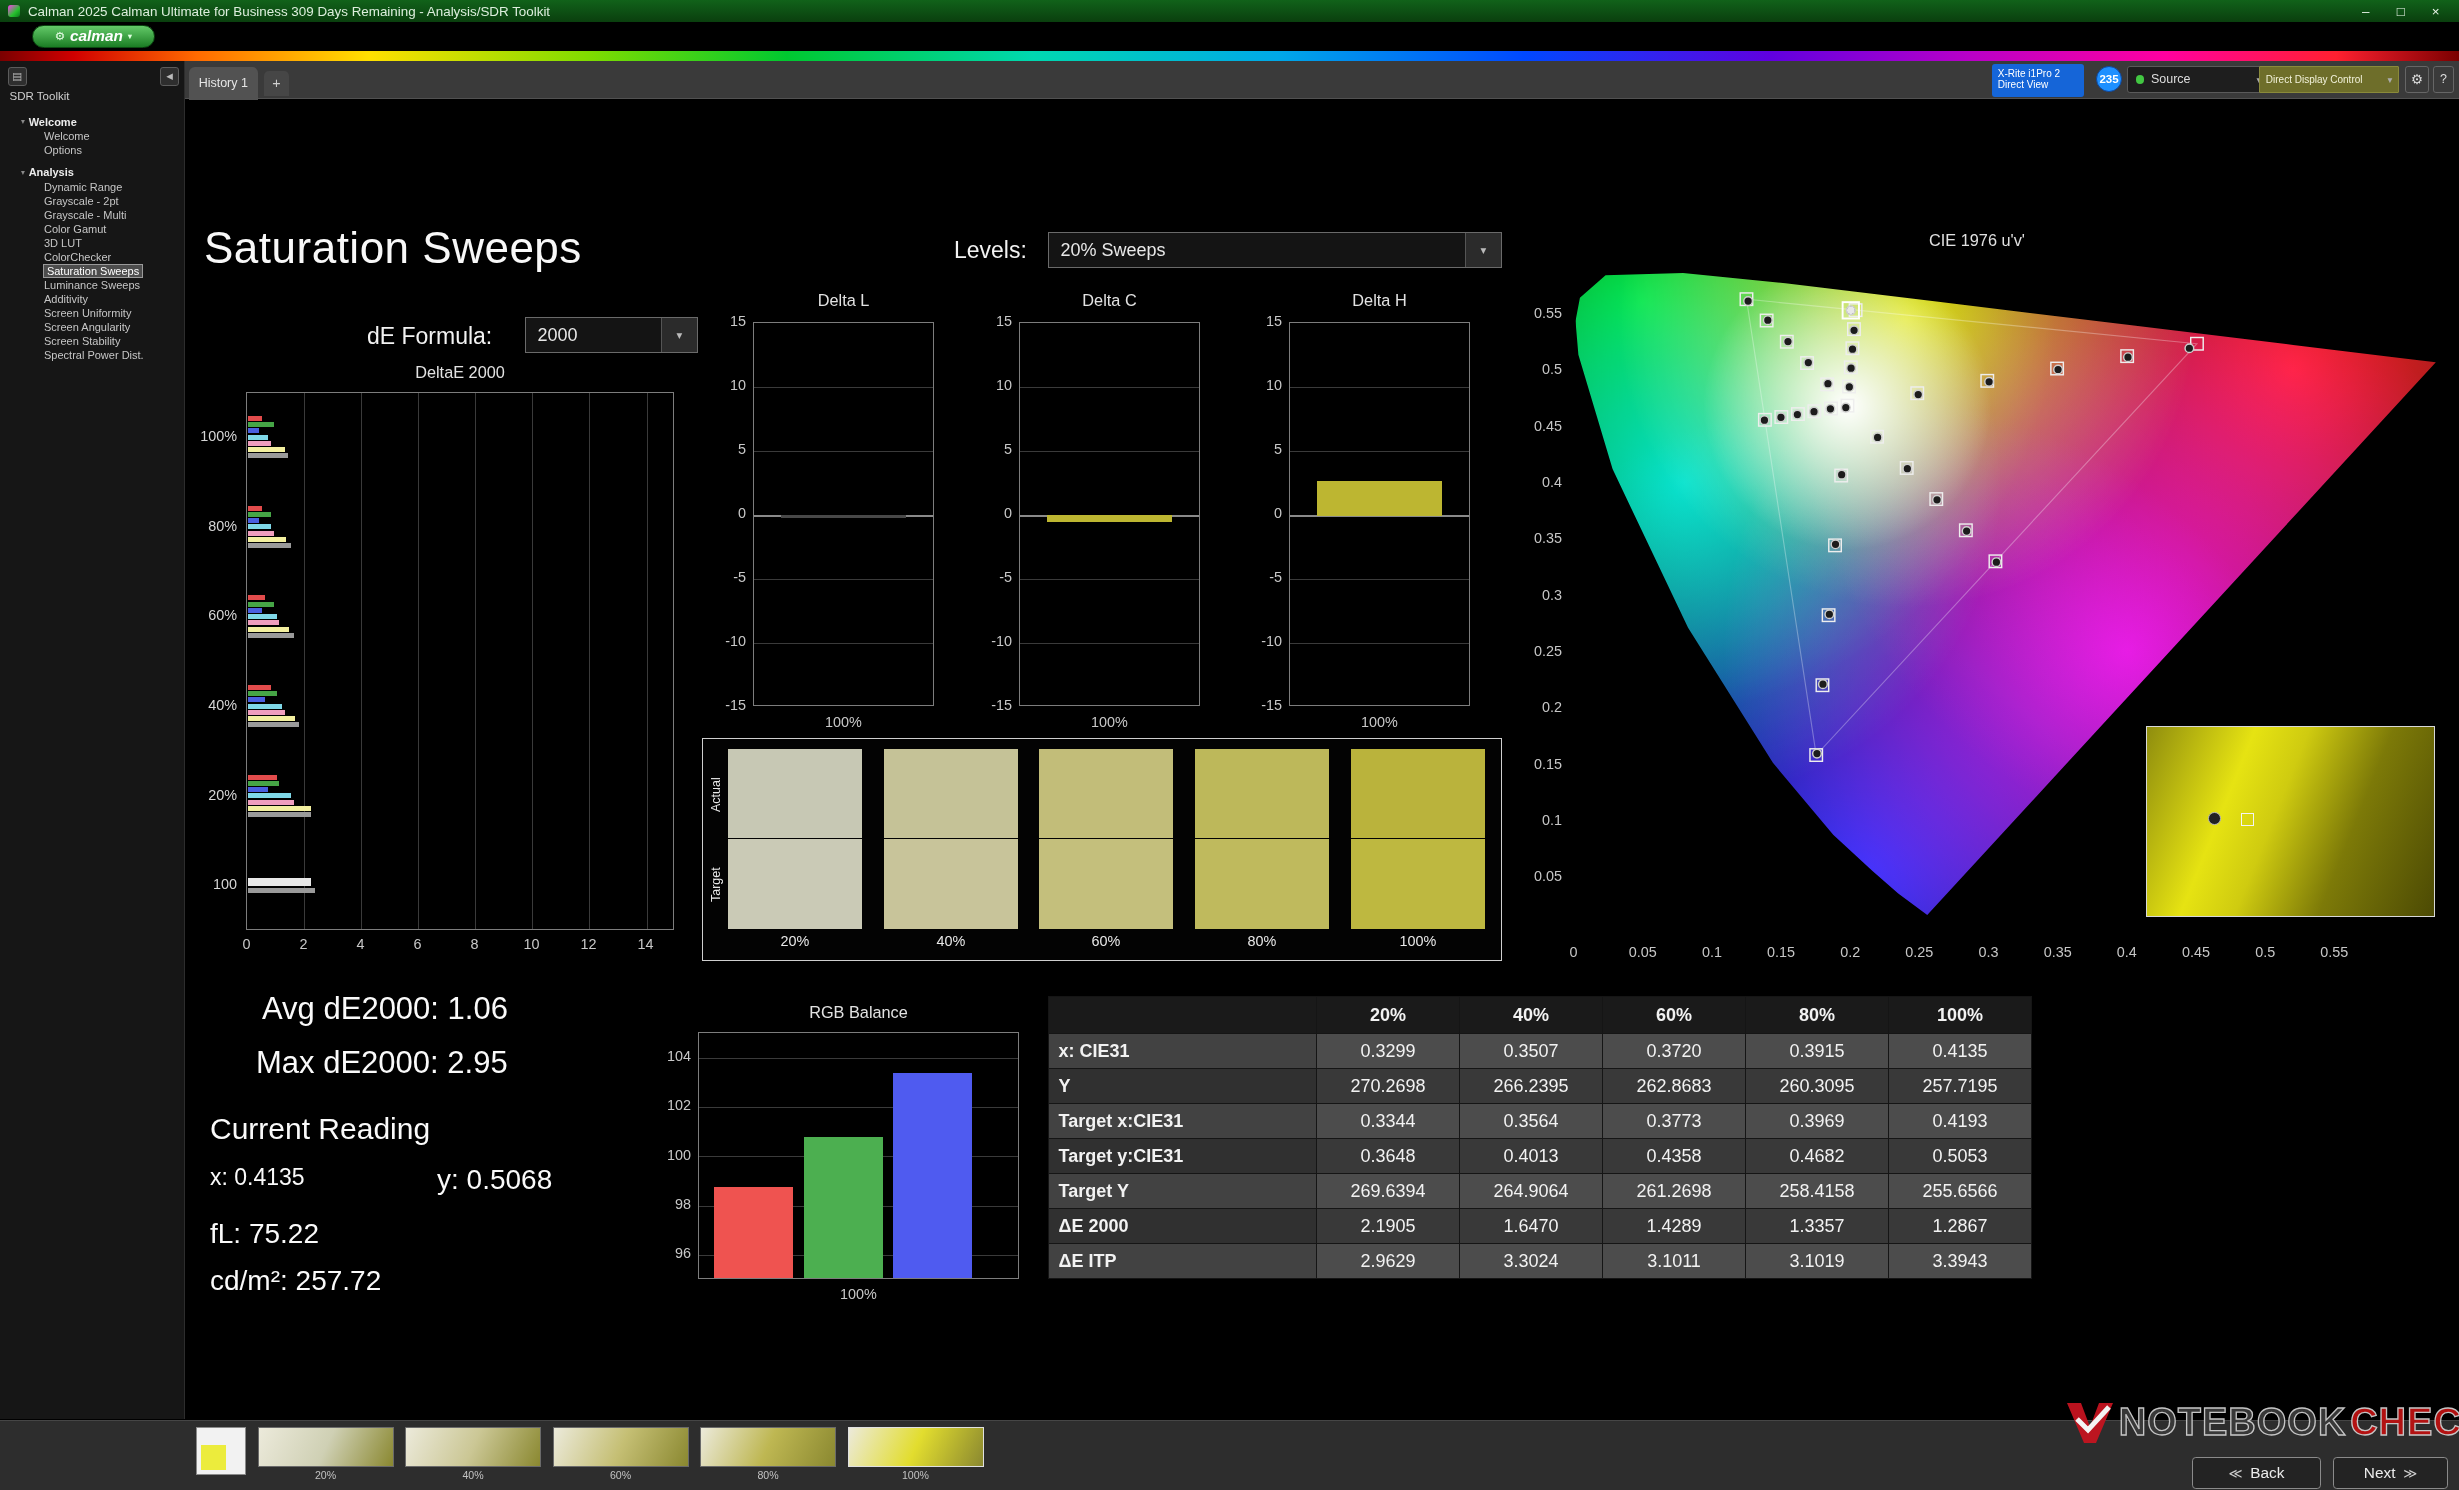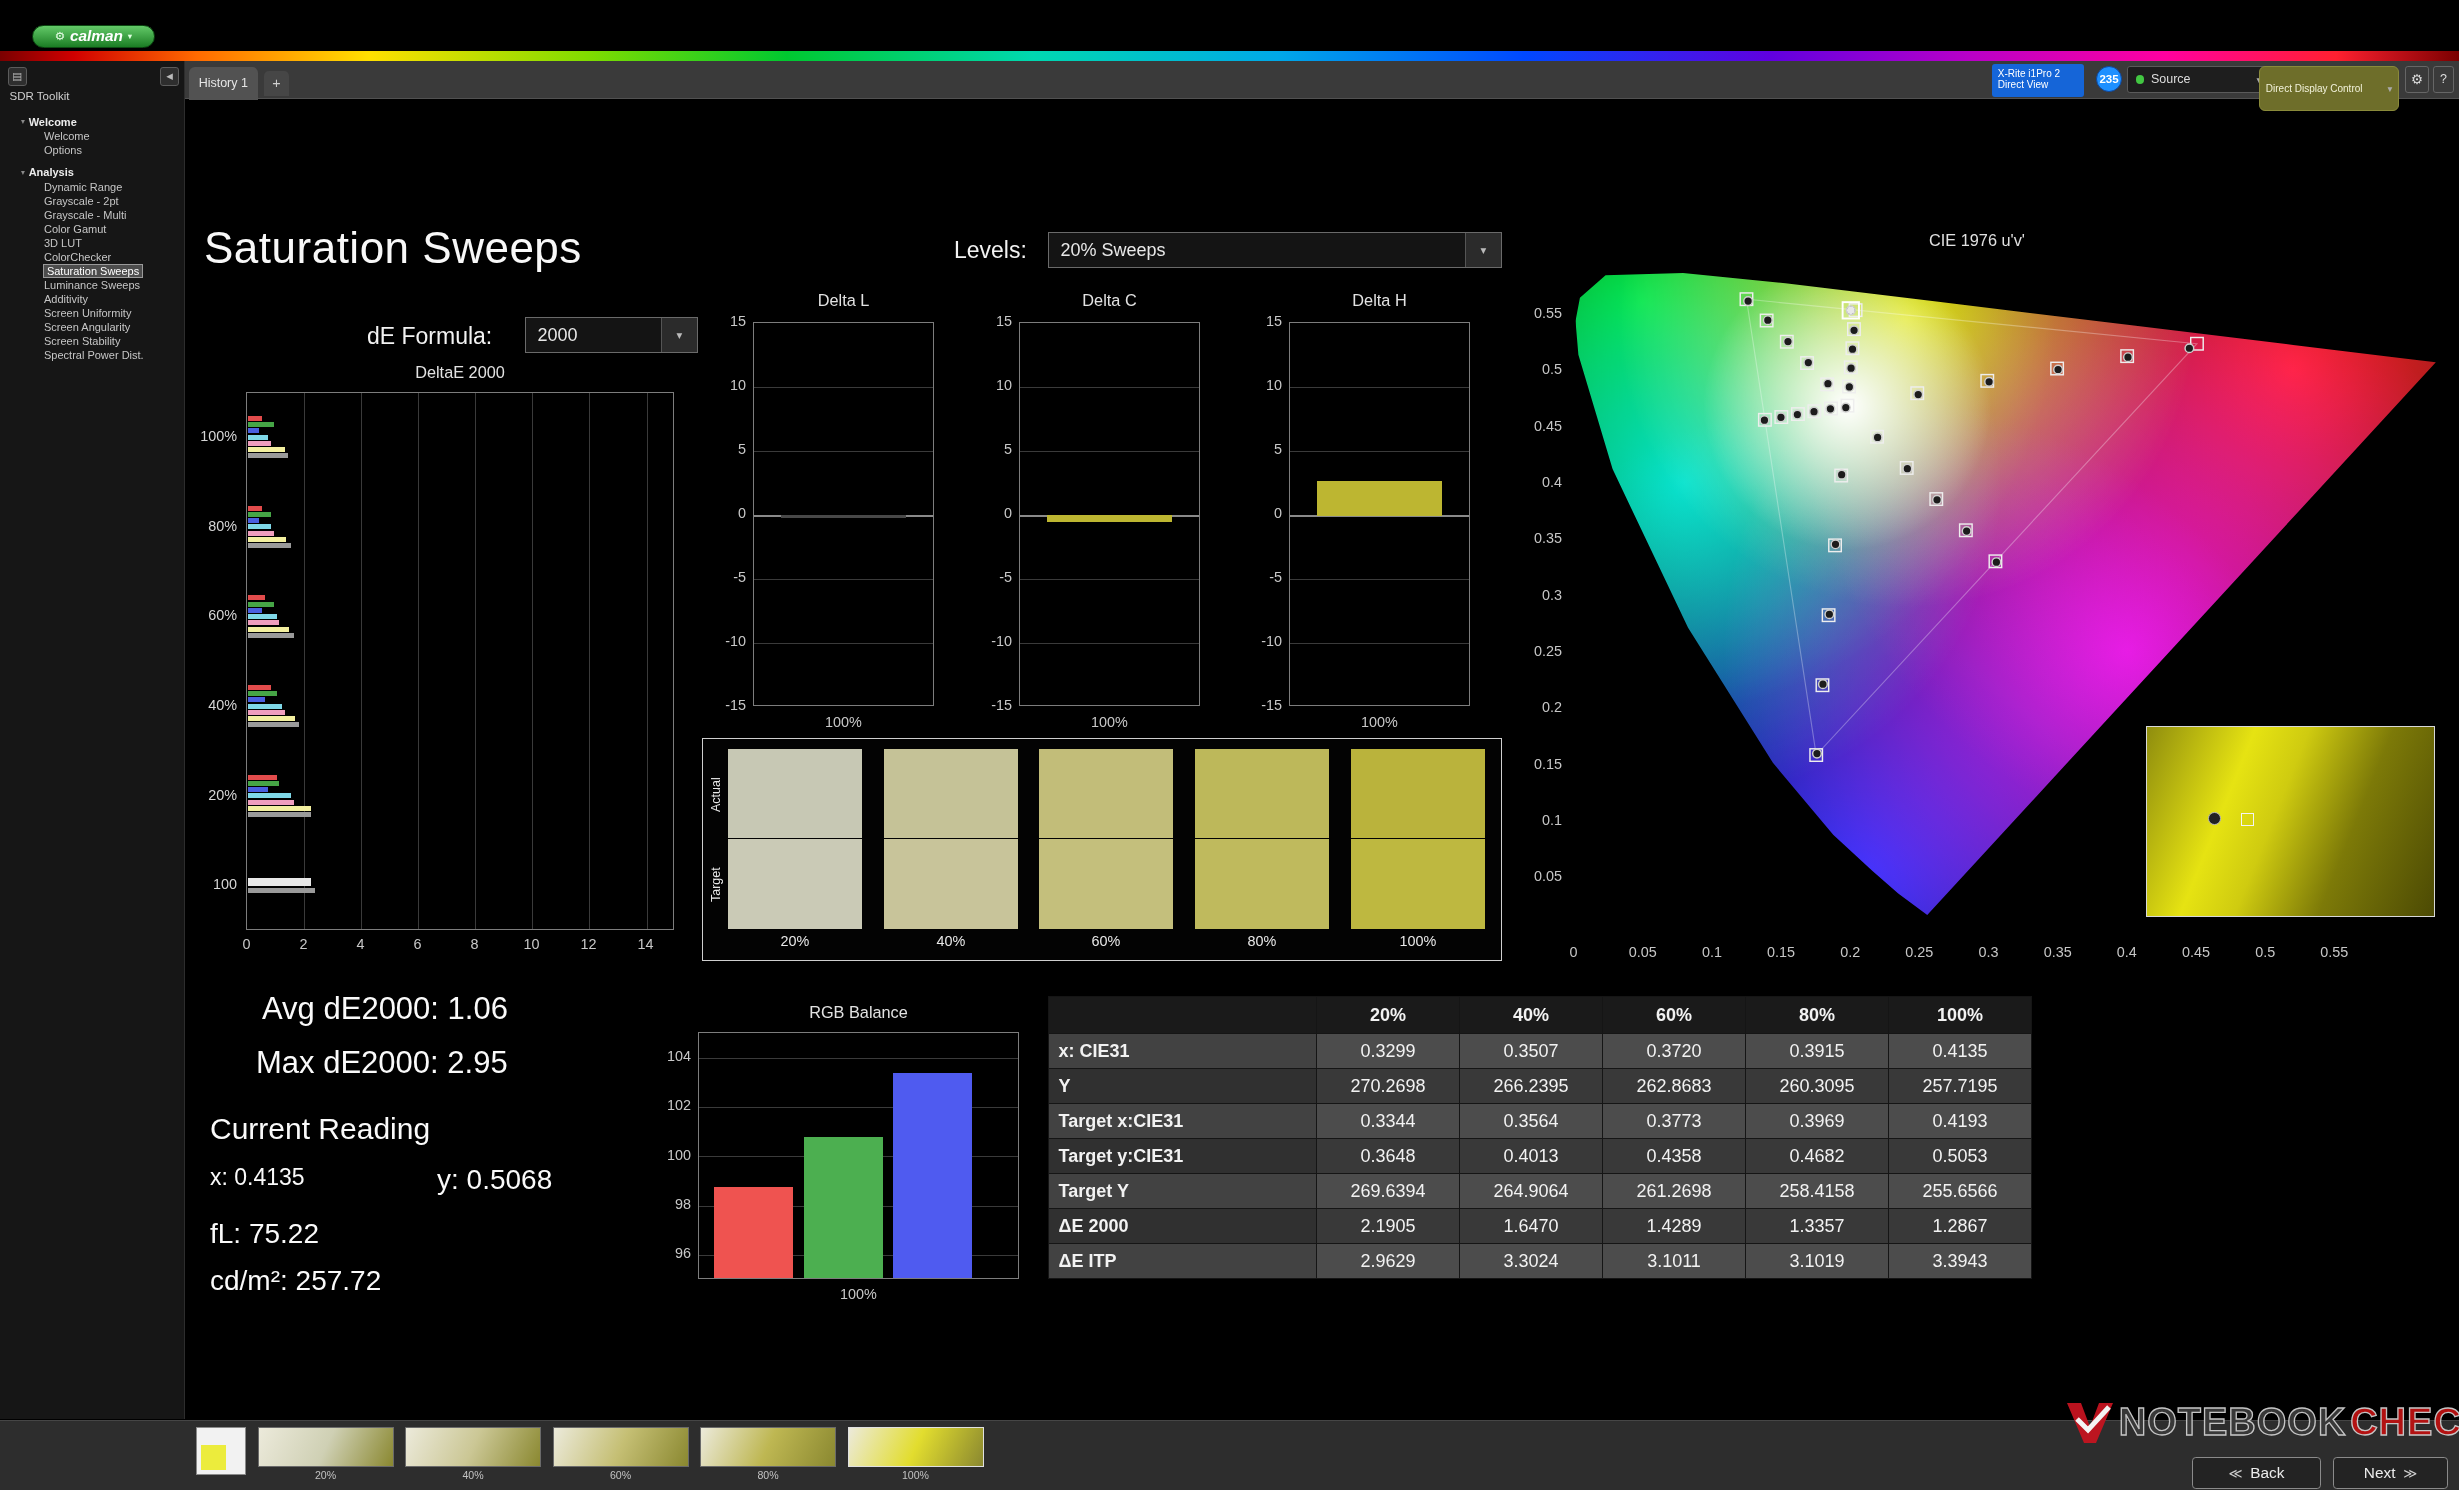--- a/index.html
+++ b/index.html
@@ -44,21 +44,21 @@
   #tab-add{position:absolute;left:79px;top:9.6px;width:25px;height:25px;background:#464646;border-radius:4.8px 4.8px 0 0;
     color:#cfcfcf;font-size:14.4px;display:flex;align-items:center;justify-content:center;}
   #meter-btn{position:absolute;left:1807px;top:2.9px;width:92px;height:33px;background:#1565d8;border-radius:2.9px;
     color:#fff;font-size:10px;line-height:11.5px;padding:3.8px 5.8px;box-sizing:border-box;}
   #badge{position:absolute;left:1911px;top:4.8px;width:26px;height:26px;border-radius:50%;background:#1e90ff;border:1px solid #0d47a1;
     color:#fff;font-size:11.5px;font-weight:bold;display:flex;align-items:center;justify-content:center;box-sizing:border-box;}
   #source-dd{position:absolute;left:1942px;top:4.8px;width:143px;height:27px;background:#1e1e1e;border:1px solid #5a5a5a;border-radius:2.9px;
     display:flex;align-items:center;gap:6.7px;padding:0 7.7px;box-sizing:border-box;font-size:12.5px;color:#ddd;}
   #source-dot{width:8.6px;height:8.6px;border-radius:50%;background:#42c742;flex:none;}
   #source-dd .caret,#ddc-dd .caret{margin-left:auto;font-size:9.6px;color:#aaa;}
-  #ddc-dd{position:absolute;left:2074px;top:4.8px;width:140px;height:45px;background:#6e6e2a;border:1px solid #8a8a3a;border-radius:6px;
+  #ddc-dd{position:absolute;left:2074px;top:4.8px;width:140px;height:27px;background:#6e6e2a;border:1px solid #8a8a3a;border-radius:1px;
     display:flex;align-items:center;gap:3.8px;padding:0 5.8px;box-sizing:border-box;font-size:10px;color:#f2f2da;}
   #gear-btn{position:absolute;left:2220px;top:4.8px;width:24px;height:27px;background:#3a3a3a;border:1px solid #666;border-radius:2.9px;
     color:#ddd;font-size:13.4px;display:flex;align-items:center;justify-content:center;box-sizing:border-box;}
   #help-btn{position:absolute;left:2248px;top:4.8px;width:21px;height:27px;background:#3a3a3a;border:1px solid #666;border-radius:2.9px;
     color:#ddd;font-size:12.5px;display:flex;align-items:center;justify-content:center;box-sizing:border-box;}
 
   
   #page-title{position:absolute;left:204px;top:223px;font-size:44px;font-weight:400;color:#f8f8f8;letter-spacing:0.5px;}
   #levels-label{position:absolute;left:954px;top:237px;font-size:23px;color:#f2f2f2;}
   #de-label{position:absolute;left:367px;top:323px;font-size:23px;color:#f2f2f2;}
@@ -108,20 +108,27 @@
 
   #watermark{position:absolute;left:2065px;top:1397px;display:flex;align-items:center;gap:3.8px;z-index:6;opacity:0.95;}
   #wm1{font-size:38px;font-weight:bold;color:#3a3a3a;-webkit-text-stroke:1.3px #cfcfcf;letter-spacing:1px;}
   #wm2{font-size:38px;font-weight:bold;color:#bb1111;-webkit-text-stroke:1.3px #cfcfcf;letter-spacing:1px;}
 </style>
 </head>
 <body>
 
 <div id="screen">
 
+  <div id="titlebar">
+    <span id="appicon"></span>
+    <span id="titletext">Calman 2025 Calman Ultimate for Business 309 Days Remaining - Analysis/SDR Toolkit</span>
+    <span class="winbtn">–</span>
+    <span class="winbtn">□</span>
+    <span class="winbtn">×</span>
+  </div>
 
   <div id="menubar">
     <div id="calman-logo">
       <span class="lg-gear">⚙</span>
       <span class="lg-text">calman</span>
       <span class="lg-caret">▾</span>
     </div>
   </div>
 
   <div id="rainbow"></div>

